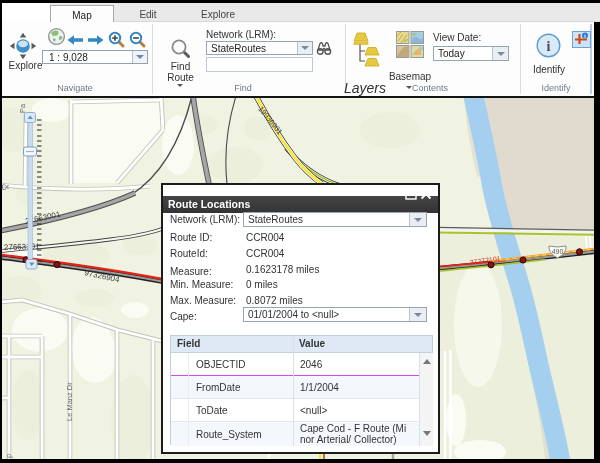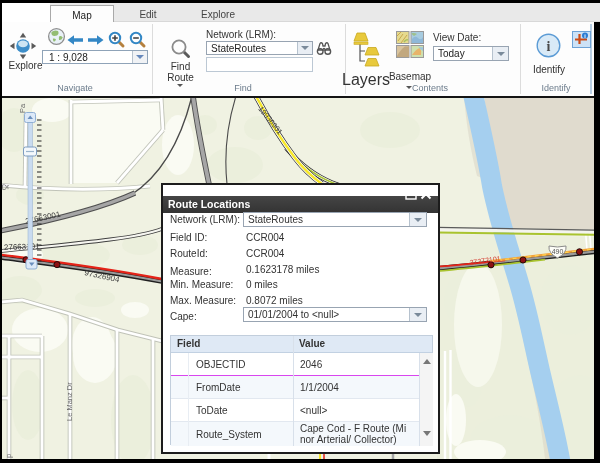--- a/index.html
+++ b/index.html
@@ -102,21 +102,21 @@
       <path d="M7 8 Q8 7 9 8" fill="none" stroke="#555" stroke-width="1.2"></path>
     </svg>
 
     <svg class="abs" style="left:350px; top:9px;" width="28" height="38" viewBox="0 0 28 38">
       <path d="M8 13 V30 H13 M8 20 H13" fill="none" stroke="#555" stroke-width="1.2"></path>
       <polygon points="2,10 16,10 13,2 5,2" fill="#e8c93c" stroke="#c8a820" stroke-width="0.8"></polygon>
       <rect x="2" y="11" width="14" height="2.4" fill="#e8c93c" stroke="#c8a820" stroke-width="0.6"></rect>
       <polygon points="13,24 27,24 24,16.5 16,16.5" fill="#e8c93c" stroke="#c8a820" stroke-width="0.8"></polygon>
       <polygon points="13,35 27,35 24,27.5 16,27.5" fill="#e8c93c" stroke="#c8a820" stroke-width="0.8"></polygon>
     </svg>
-    <div class="abs" style="left:340px; top:49px; width:46px; text-align:center; font-size:16px; color:#333;">Layers</div>
+    <div class="abs" style="left:340px; top:58px; width:46px; text-align:center; font-size:14px; color:#333;font-style:italic;">Layers</div>
     <svg class="abs" style="left:394px; top:9px;" width="28" height="27" viewBox="0 0 28 27">
       <rect x="0.5" y="0.5" width="12.5" height="12" fill="#e6da8e" stroke="#9a9a9a"></rect>
       <path d="M2 10 L7 3 M5 12 L11 4 M1 5 L5 1" stroke="#c9a94e" stroke-width="1"></path>
       <path d="M8 11 Q10 8 12 9" stroke="#a8c060" stroke-width="1.5" fill="none"></path>
       <rect x="15" y="0.5" width="12.5" height="12" fill="#a8cce0" stroke="#9a9a9a"></rect>
       <path d="M16 8 Q19 4 22 7 T27 6 L27 12 L16 12 Z" fill="#8fb8d8"></path>
       <path d="M15.5 2 Q19 1.5 21 3 L18 5 Q16 4 15.5 2 Z" fill="#9fc08a"></path>
       <rect x="0.5" y="14.5" width="12.5" height="12" fill="#d9c49e" stroke="#9a9a9a"></rect>
       <path d="M1 25 Q5 18 9 15.5 L13 15.5 L13 26 L1 26 Z" fill="#c2a87e"></path>
       <rect x="15" y="14.5" width="12.5" height="12" fill="#cfe0ae" stroke="#9a9a9a"></rect>
@@ -350,21 +350,21 @@
       <rect x="1" y="1" width="10" height="9" fill="none" stroke="#fff" stroke-width="1.4"></rect>
       <rect x="1" y="1" width="10" height="3" fill="#fff"></rect>
     </svg>
     <svg class="abs" style="right:6px; top:3px;" width="12" height="12" viewBox="0 0 12 12">
       <path d="M1.5,1.5 L10.5,10.5 M10.5,1.5 L1.5,10.5" stroke="#fff" stroke-width="2"></path>
     </svg>
     <div class="dlbl" style="top:29px;">Network (LRM):</div>
     <div class="combo" style="top:27px;">StateRoutes<div class="combobtn">
           <span class="arr-dn"></span>
         </div></div>
-    <div class="dlbl" style="top:47px;">Field ID:</div>
+    <div class="dlbl" style="top:47px;">Route ID:</div>
       <div class="dval" style="top:47px;">CCR004</div>
     <div class="dlbl" style="top:63px;">RouteId:</div>
       <div class="dval" style="top:63px;">CCR004</div>
     <div class="dlbl" style="top:81px;">Measure:</div>
       <div class="dval" style="top:79px;">0.1623178 miles</div>
     <div class="dlbl" style="top:94px;">Min. Measure:</div>
       <div class="dval" style="top:94px;">0 miles</div>
     <div class="dlbl" style="top:110px;">Max. Measure:</div>
       <div class="dval" style="top:110px;">0.8072 miles</div>
     <div class="dlbl" style="top:126px;">Cape:</div>

